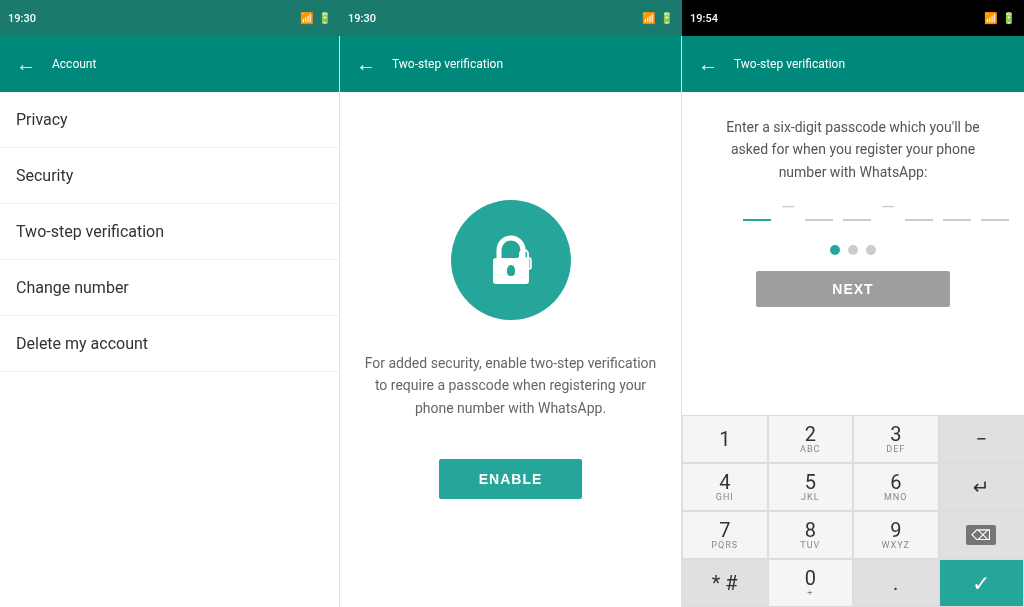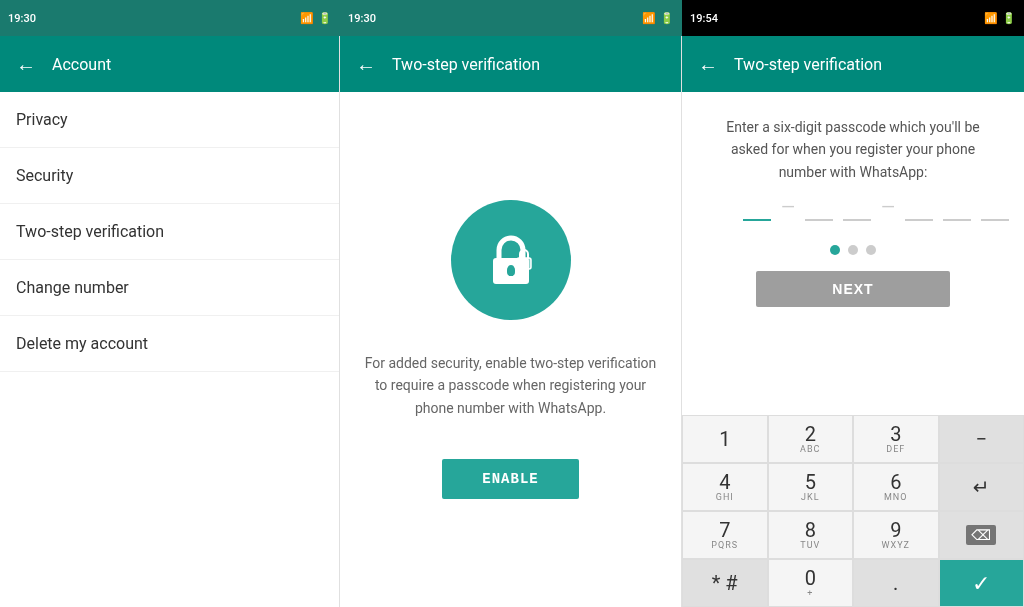--- a/index.html
+++ b/index.html
@@ -12,31 +12,31 @@
     .status-bar-middle { background: #1a7a6e; width: 342px; }
     .status-bar-right { background: #000000; flex: 1; }
     .status-icons { display: flex; gap: 4px; align-items: center; }
 
     
     .main { display: flex; flex: 1; height: 587px; }
 
     
     .panel-account { width: 340px; background: white; display: flex; flex-direction: column; border-right: 1px solid #e0e0e0; }
     .panel-header { background: #00897b; color: white; height: 56px; display: flex; align-items: center; padding: 0 16px; gap: 16px; }
-    .panel-header-title { font-size: 16px; font-weight: 400; }
+    .panel-header-title { font-size: 12px; font-weight: 400; }
     .back-arrow { font-size: 20px; cursor: pointer; }
     .menu-list { flex: 1; }
     .menu-item { padding: 18px 16px; font-size: 16px; color: #333; border-bottom: 1px solid #f0f0f0; cursor: pointer; }
 
     
     .panel-tsv { width: 342px; background: white; display: flex; flex-direction: column; border-right: 1px solid #e0e0e0; }
     .tsv-content { flex: 1; display: flex; flex-direction: column; align-items: center; justify-content: center; padding: 24px; }
     .tsv-icon-circle { width: 120px; height: 120px; background: #26a69a; border-radius: 50%; display: flex; align-items: center; justify-content: center; margin-bottom: 32px; }
     .tsv-description { text-align: center; color: #666; font-size: 14px; line-height: 1.6; margin-bottom: 40px; max-width: 300px; }
-    .enable-btn { background: #26a69a; color: white; border: none; padding: 12px 40px; font-size: 14px; font-weight: 600; letter-spacing: 1px; cursor: pointer; border-radius: 2px; font-family: Liberation Mono, monospace; }
+    .enable-btn { background: #26a69a; color: white; border: none; padding: 12px 40px; font-size: 14px; font-weight: 600; letter-spacing: 1px; cursor: pointer; border-radius: 2px; }
 
     
     .panel-passcode { flex: 1; background: white; display: flex; flex-direction: column; }
     .passcode-header { background: #00897b; color: white; height: 56px; display: flex; align-items: center; padding: 0 16px; gap: 16px; }
     .passcode-content { flex: 1; display: flex; flex-direction: column; align-items: center; padding: 24px 16px 0; }
     .passcode-description { text-align: center; color: #555; font-size: 14px; line-height: 1.6; max-width: 280px; margin-bottom: 8px; }
     .passcode-input-row { display: flex; gap: 10px; align-items: center; margin-bottom: 24px; width: 220px; }
     .passcode-digit { width: 28px; height: 30px; border: none; border-bottom: 2px solid #ccc; text-align: center; font-size: 18px; outline: none; background: transparent; }
     .passcode-digit.active { border-bottom: 2px solid #26a69a; }
     .passcode-dash { color: #ccc; font-size: 18px; }

